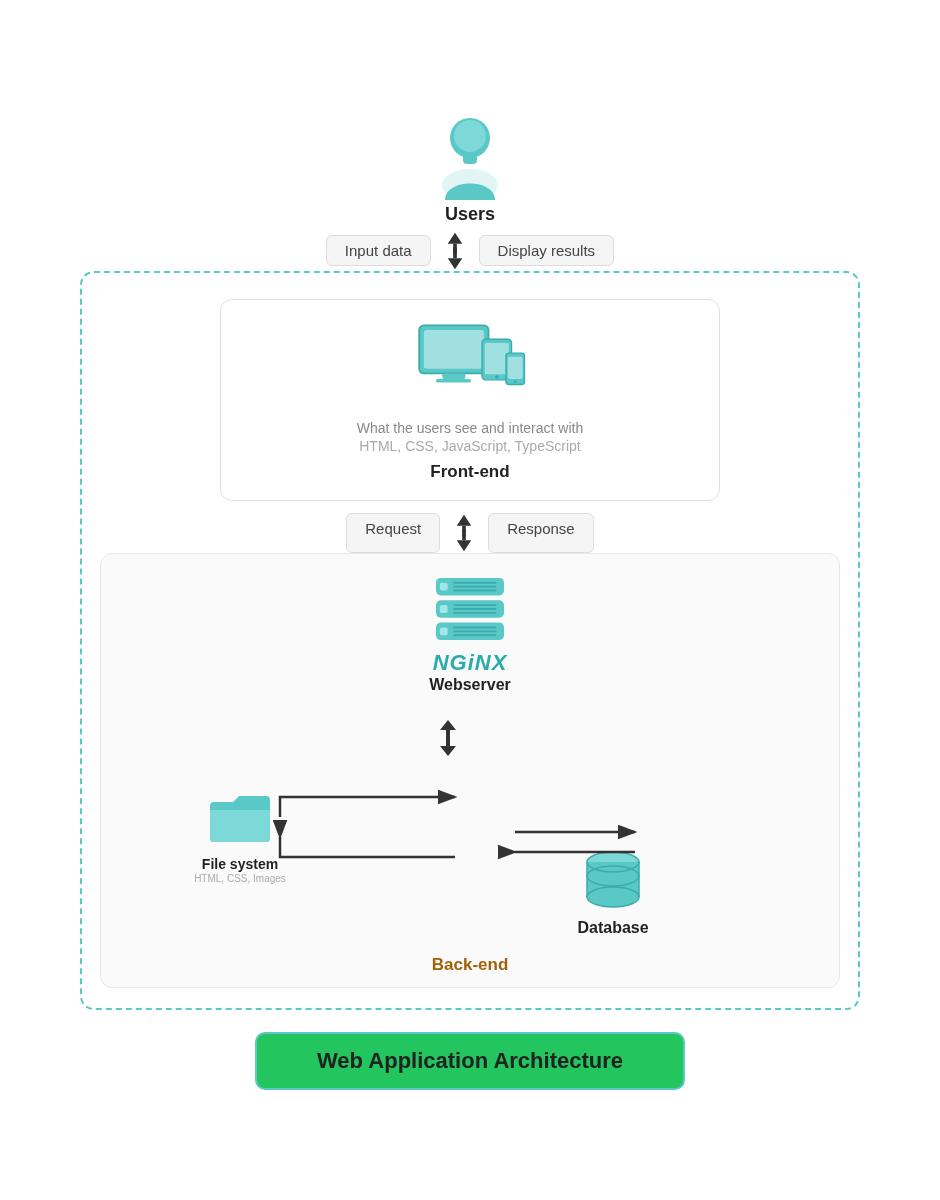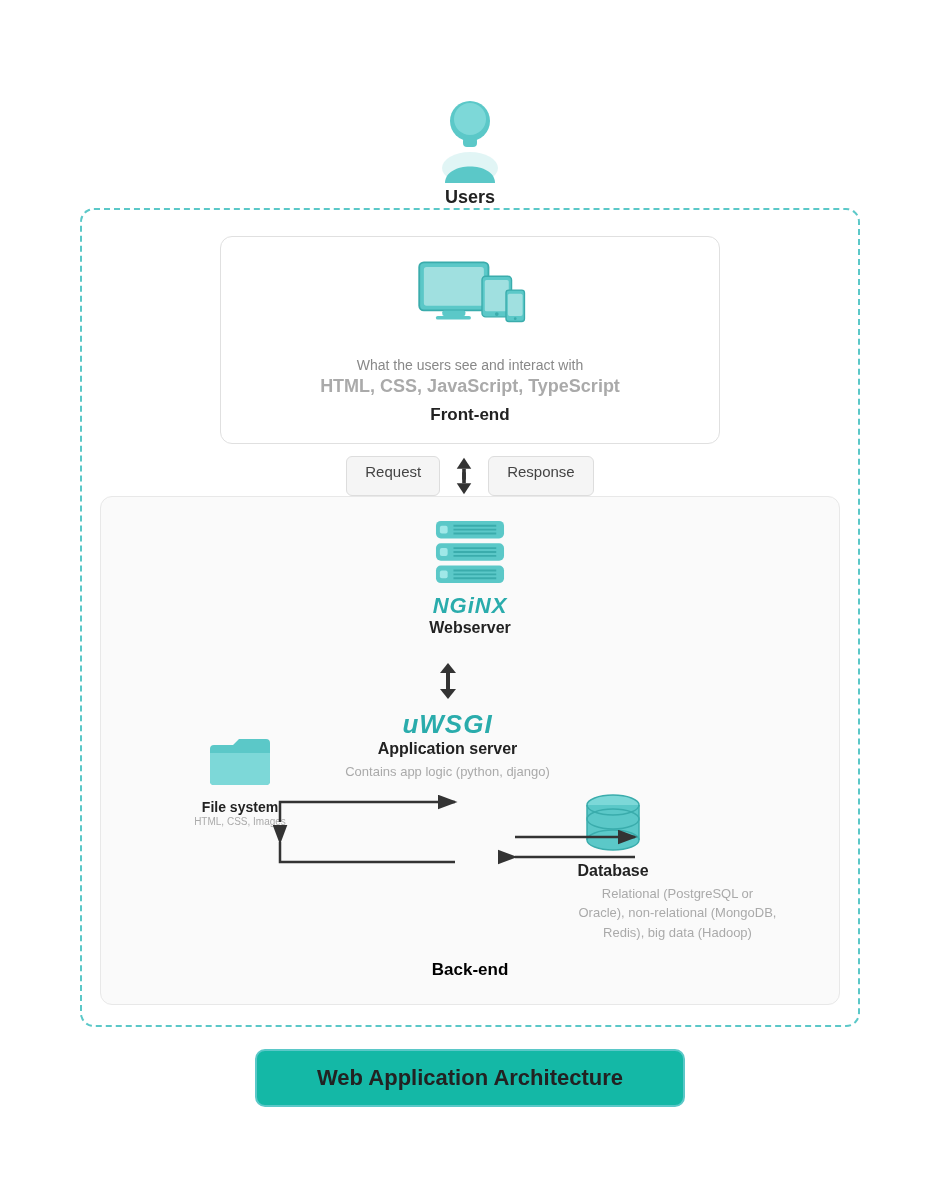--- a/index.html
+++ b/index.html
@@ -87,24 +87,23 @@
     }
     .frontend-devices { width: 120px; height: 80px; }
     .frontend-desc {
       font-size: 14px;
       color: #888;
       text-align: center;
       margin-top: 19px;
       line-height: 1.4;
     }
     .frontend-desc-main {
-      font-size: 18px;
+      font-size: 14px;
       color: #aaa;
       text-align: center;
-      font-weight: bold;
     }
     .frontend-title {
       font-weight: 700;
       font-size: 17px;
       color: #222;
       margin-top: 8px;
     }
 
     
     .req-res-row {
@@ -114,21 +113,21 @@
       margin: 12px 0 0 0;
     }
 
     
     .backend-outer {
       border: 1.5px solid #e8e8e8;
       border-radius: 12px;
       background: #fafafa;
       width: 740px;
       margin-top: 0;
-      padding: 20px 24px 24px 24px;
+      padding: 20px 24px 12px 24px;
       display: flex;
       flex-direction: column;
       align-items: center;
     }
 
     
     .server-svg { width: 90px; height: 70px; }
 
     
     .nginx-title {
@@ -218,31 +217,31 @@
       font-size: 13px;
       color: #aaa;
       text-align: center;
       line-height: 1.5;
       margin-top: 4px;
     }
 
     .backend-title {
       font-weight: 700;
       font-size: 17px;
-      color: #000000;
+      color: #a16207;
       margin-top: 18px;
     }
 
     
     .bottom-label-box {
       border: 2px solid #5bc8c8;
       border-radius: 10px;
       padding: 14px 60px;
       margin-top: 22px;
-      background: #14b8a6;
+      background: #22c55e;
     }
     .bottom-label {
       font-weight: 700;
       font-size: 22px;
       color: #222;
       text-align: center;
     }
   </style>
 </head>
 <body>
@@ -257,20 +256,34 @@
 
       <circle cx="40" cy="28" r="20" fill="#5bc8c8"></circle>
 
       <circle cx="40" cy="26" r="16" fill="#7dd8d8"></circle>
 
       <rect x="33" y="44" width="14" height="10" rx="4" fill="#5bc8c8"></rect>
     </svg>
     <span class="user-label">Users</span>
   </div>
 
+  <div class="io-row">
+    <span class="io-badge">Input data</span>
+    <div class="arrow-updown">
+      <svg viewBox="0 0 28 44" width="28" height="44">
+
+        <polygon points="14,2 22,14 6,14" fill="#333"></polygon>
+        <rect x="12" y="14" width="4" height="12" fill="#333"></rect>
+
+        <rect x="12" y="18" width="4" height="12" fill="#333"></rect>
+        <polygon points="14,42 22,30 6,30" fill="#333"></polygon>
+      </svg>
+    </div>
+    <span class="io-badge">Display results</span>
+  </div>
 
   <div class="outer-dashed">
 
     <div class="frontend-box">
 
       <svg class="frontend-devices" viewBox="0 0 130 85" fill="none" xmlns="http://www.w3.org/2000/svg">
 
         <rect x="10" y="5" width="75" height="52" rx="5" fill="#5bc8c8" stroke="#3aacac" stroke-width="2"></rect>
         <rect x="15" y="10" width="65" height="42" rx="3" fill="#a0e0e0"></rect>
         <rect x="35" y="57" width="25" height="6" rx="2" fill="#5bc8c8"></rect>
@@ -346,42 +359,36 @@
 
           <div style="margin-top:10px;">
             <svg width="28" height="40" viewBox="0 0 28 40">
               <polygon points="14,2 22,12 6,12" fill="#333"></polygon>
               <rect x="12" y="12" width="4" height="10" fill="#333"></rect>
               <rect x="12" y="18" width="4" height="10" fill="#333"></rect>
               <polygon points="14,38 22,28 6,28" fill="#333"></polygon>
             </svg>
           </div>
 
-          <div style="display:flex;flex-direction:column;align-items:center;margin-top:4px;">
-            <span class="uwsgi-title">uWSGI</span>
-            <span class="appserver-label">Application server</span>
-            <span class="appserver-desc">Contains app logic (python, django)</span>
-          </div>
         </div>
 
         <div class="col-database">
 
           <svg class="db-svg" viewBox="0 0 70 65" fill="none">
             <ellipse cx="35" cy="14" rx="26" ry="10" fill="#7dd8d8"></ellipse>
             <rect x="9" y="14" width="52" height="35" fill="#5bc8c8"></rect>
             <ellipse cx="35" cy="49" rx="26" ry="10" fill="#5bc8c8"></ellipse>
             <ellipse cx="35" cy="49" rx="26" ry="10" fill="none" stroke="#3aacac" stroke-width="1.5"></ellipse>
             <ellipse cx="35" cy="14" rx="26" ry="10" fill="none" stroke="#3aacac" stroke-width="1.5"></ellipse>
             <ellipse cx="35" cy="28" rx="26" ry="10" fill="none" stroke="#3aacac" stroke-width="1.5"></ellipse>
 
             <line x1="9" y1="14" x2="9" y2="49" stroke="#3aacac" stroke-width="1.5"></line>
             <line x1="61" y1="14" x2="61" y2="49" stroke="#3aacac" stroke-width="1.5"></line>
           </svg>
           <span class="db-label">Database</span>
-          <span class="db-desc">Relational (PostgreSQL or Oracle), non-relational (MongoDB, Redis), big data (Hadoop)</span>
         </div>
 
       </div>
 
       <div style="position:relative;width:100%;height:0;top:-200px;">
         <svg width="690" height="200" viewBox="0 0 690 200" style="position:absolute;left:0;top:0;pointer-events:none;">
 
           <path d="M155 80 L155 60 L330 60" stroke="#333" stroke-width="2.5" fill="none" marker-end="url(#arr)"></path>
 
           <path d="M330 120 L155 120 L155 100" stroke="#333" stroke-width="2.5" fill="none" marker-end="url(#arr2)"></path>

